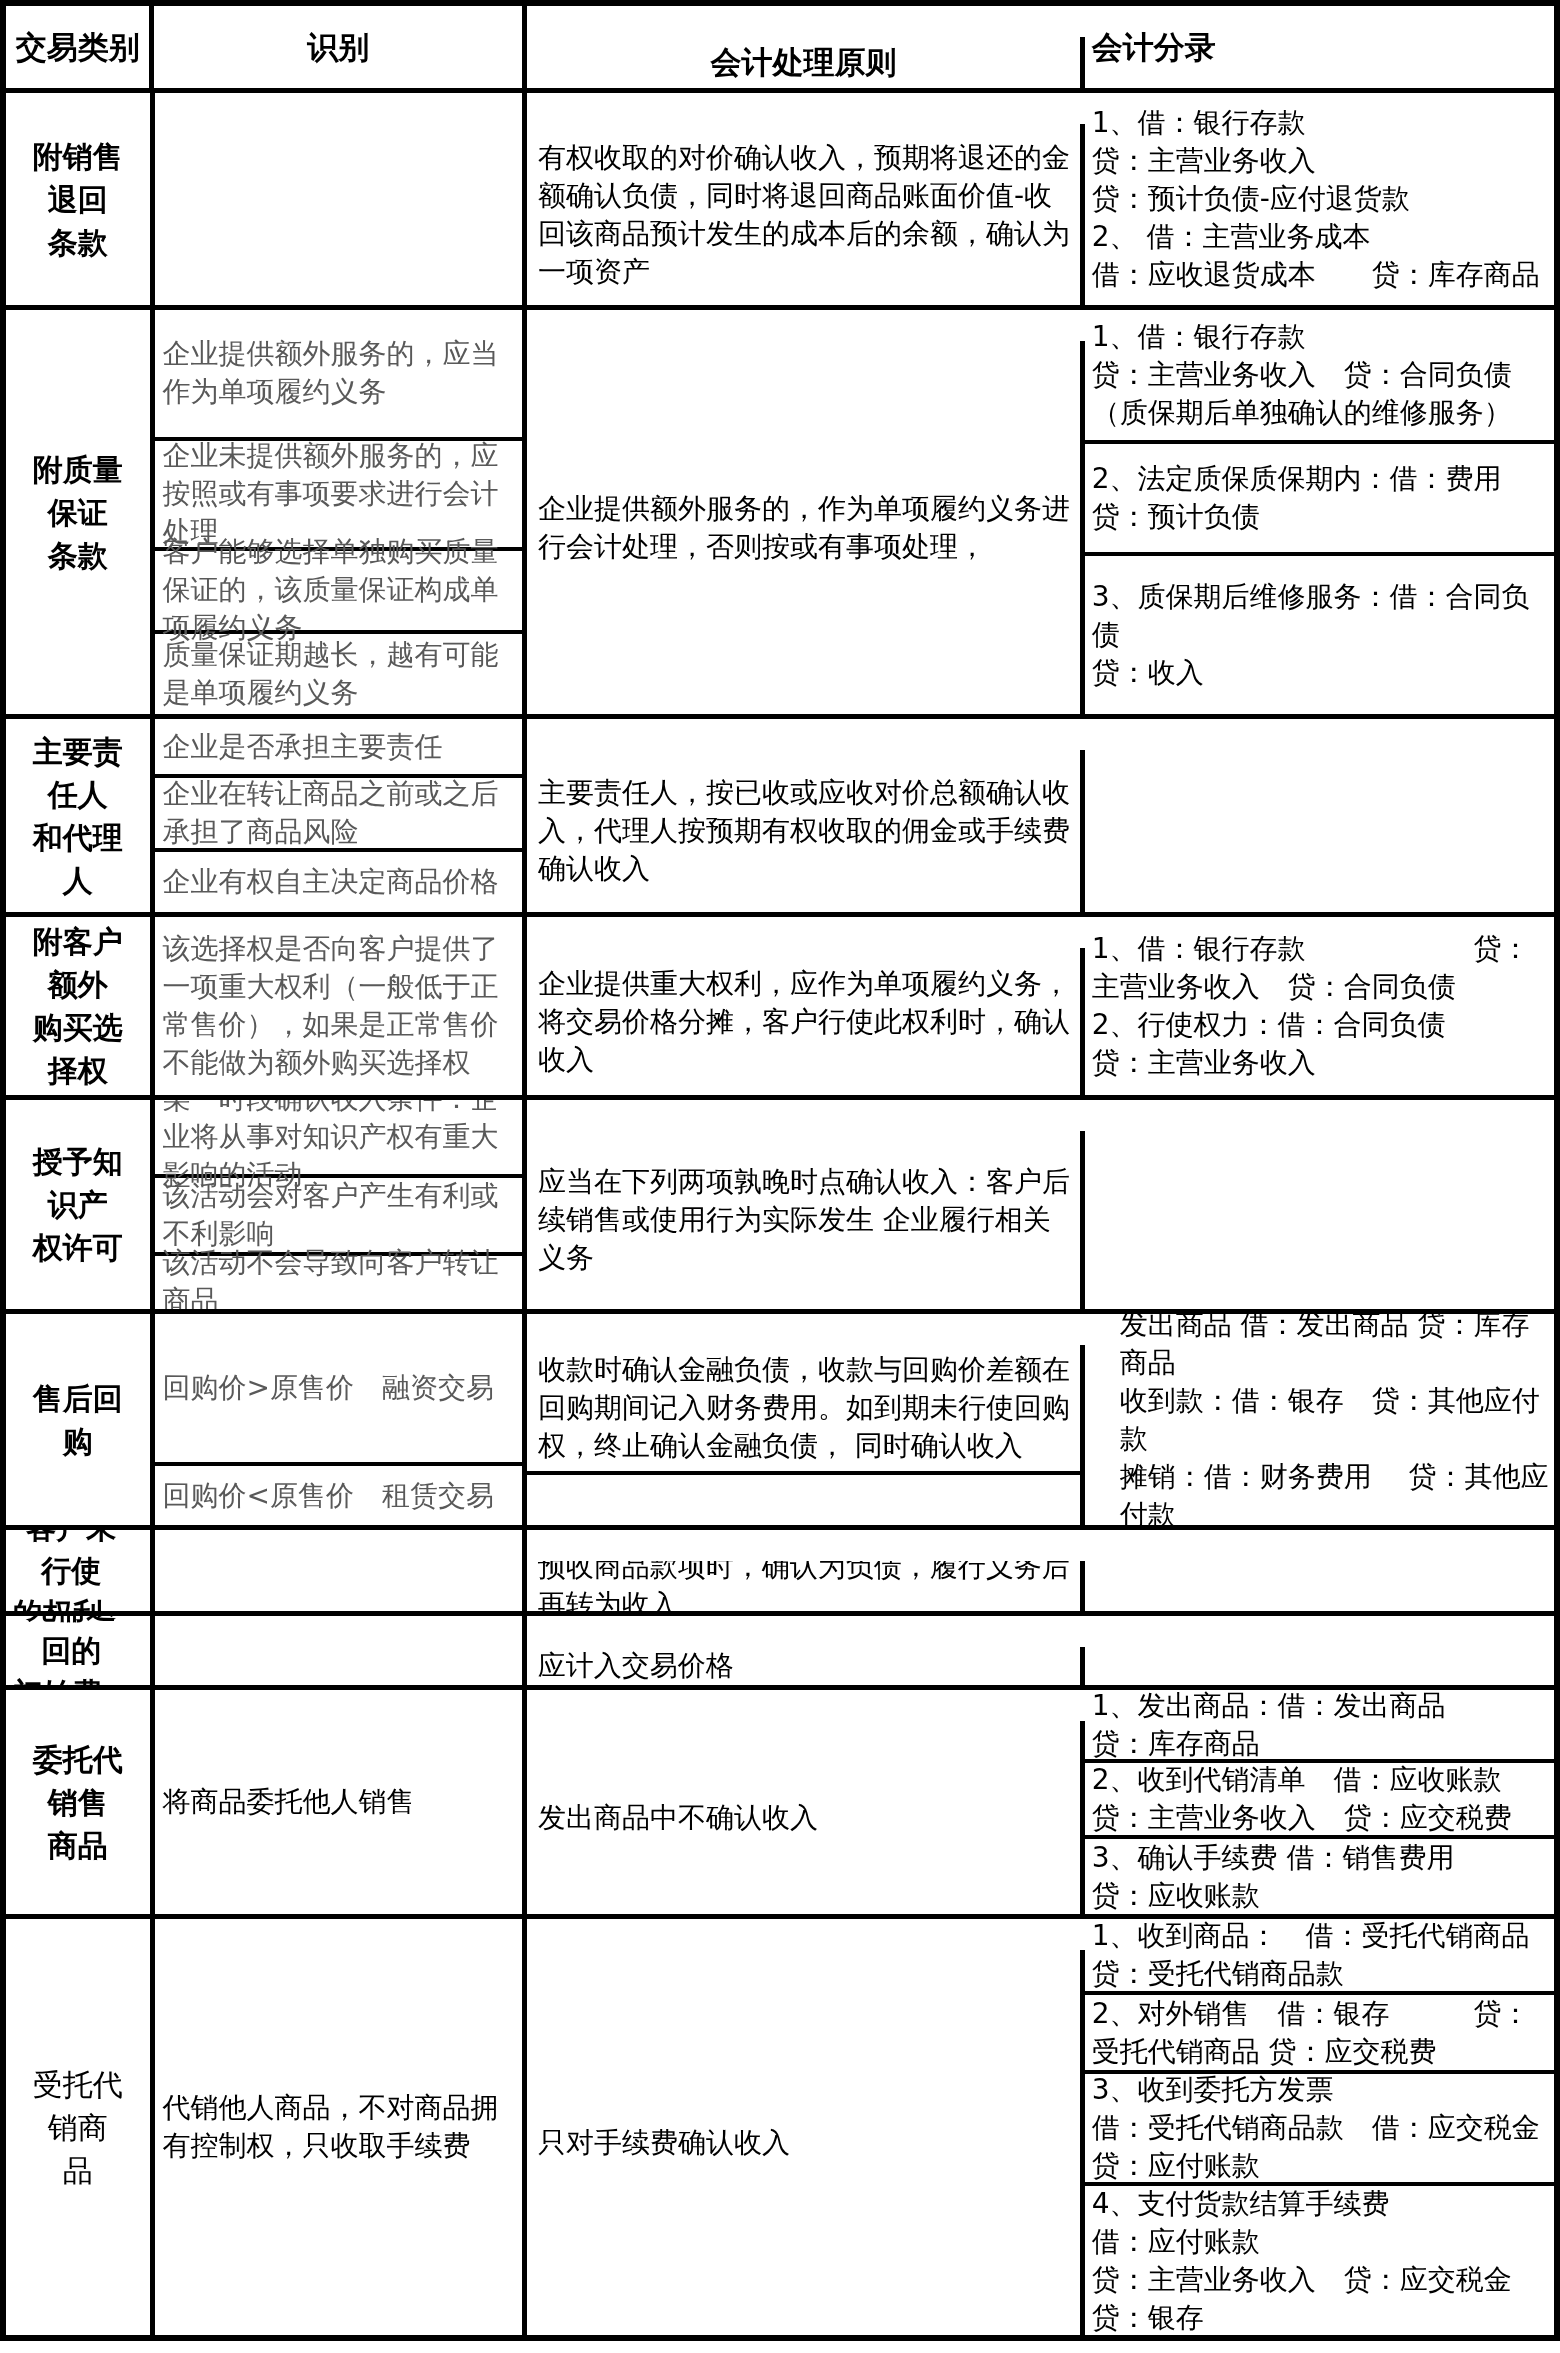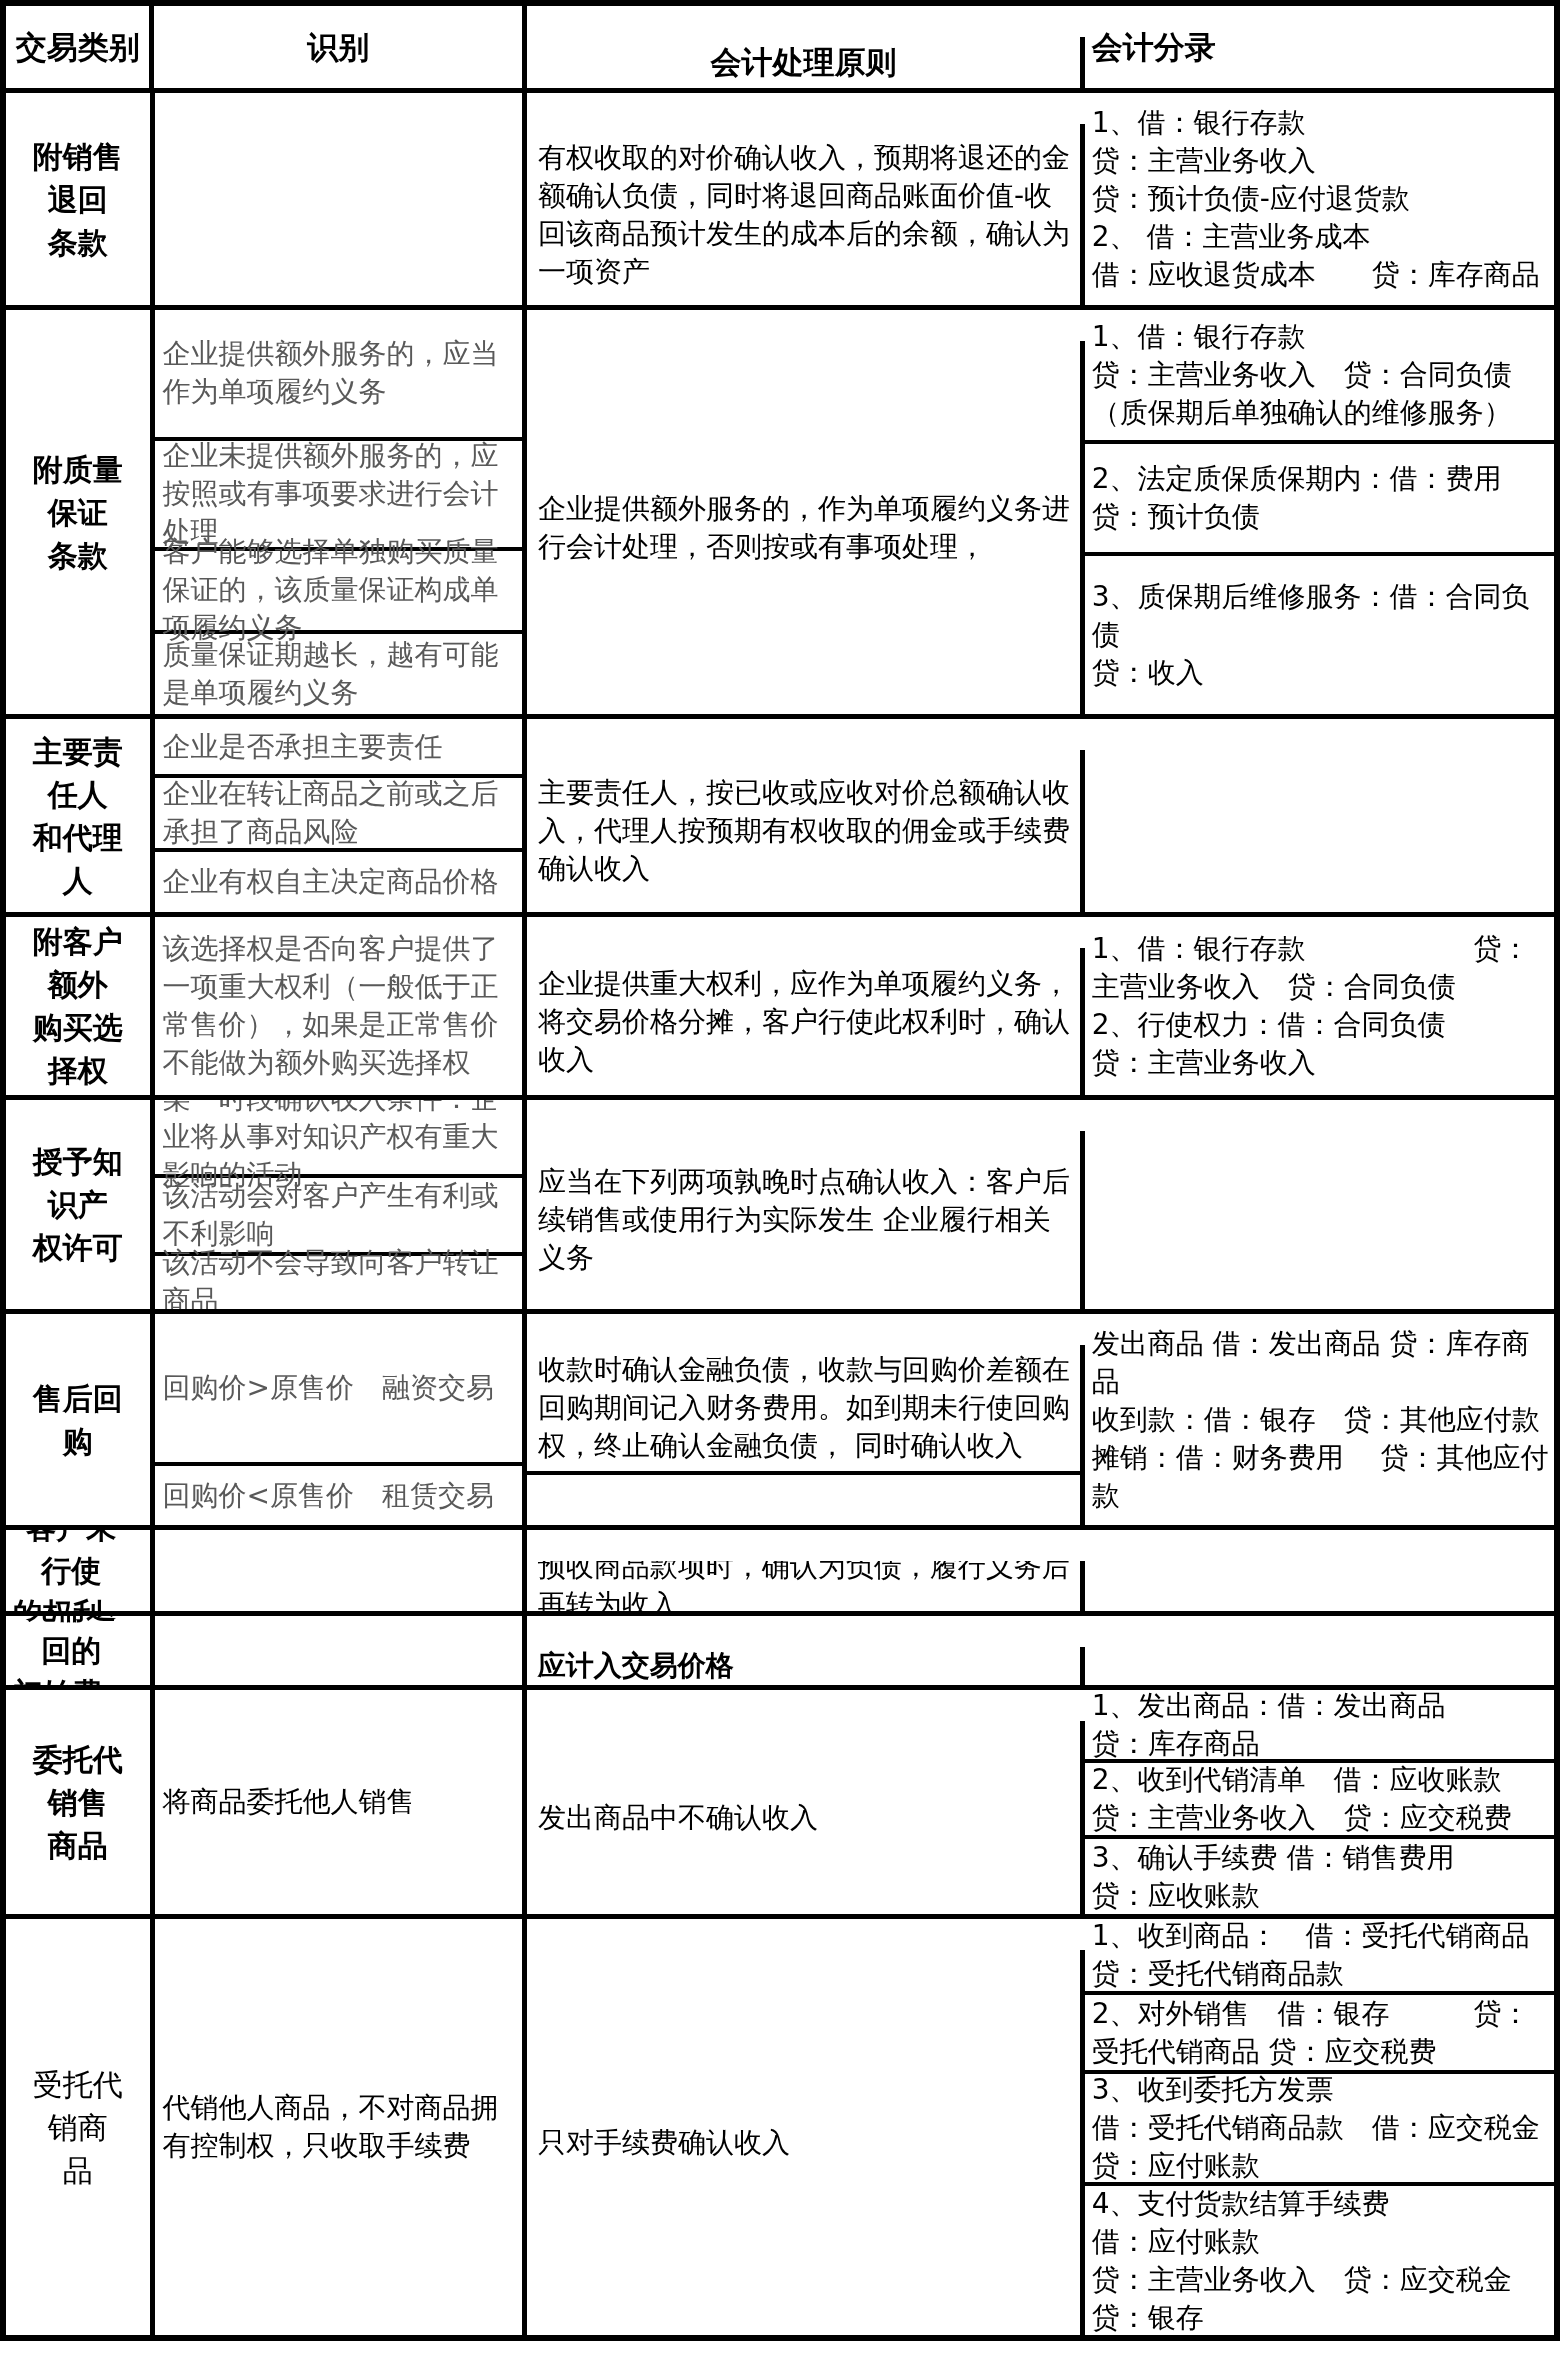--- a/index.html
+++ b/index.html
@@ -196,21 +196,21 @@
             <div class="line"><span>回购价&lt;原售价　租赁交易</span></div>
           </div>
         </div>
         <div class="cell c-pr">
           <div class="sub" style="flex-grow: 233;">
             <div class="line"><span>收款时确认金融负债，收款与回购价差额在回购期间记入财务费用。如到期未行使回购权，终止确认金融负债， 同时确认收入</span></div>
           </div>
           <div class="sub" style="flex-grow: 87;"></div>
         </div>
         <div class="cell c-en">
-          <div class="sub" style="flex-grow: 1;">
+          <div class="sub" style="flex-grow: 1; margin-left: 28px;">
             <div class="line"><span class="b">发出商品</span><span> 借：发出商品 贷：库存商品</span></div>
             <div class="line"><span class="b">收到款</span><span>：借：银存　贷：其他应付款</span></div>
             <div class="line"><span class="b">摊销</span><span>：借：财务费用　 贷：其他应付款</span></div>
           </div>
         </div>
       </div>
       <div class="trow" style="height: 81px;">
         <div class="cell c-cat cat bold al">
           <div class="line">客户未行使</div>
           <div class="line">的权利</div>
@@ -229,21 +229,21 @@
       </div>
       <div class="trow" style="height: 69px;">
         <div class="cell c-cat cat bold al">
           <div class="line">无需退回的</div>
           <div class="line">初始费</div>
         </div>
         <div class="cell c-id">
           <div class="sub" style="flex-grow: 1;"></div>
         </div>
         <div class="cell c-pr">
-          <div class="sub" style="flex-grow: 1; font-weight: bold;">
+          <div class="sub" style="flex-grow: 1;">
             <div class="line"><span>应计入交易价格</span></div>
           </div>
         </div>
         <div class="cell c-en">
           <div class="sub" style="flex-grow: 1;"></div>
         </div>
       </div>
       <div class="trow" style="height: 224px;">
         <div class="cell c-cat cat bold">
           <div class="line">委托代销售</div>

